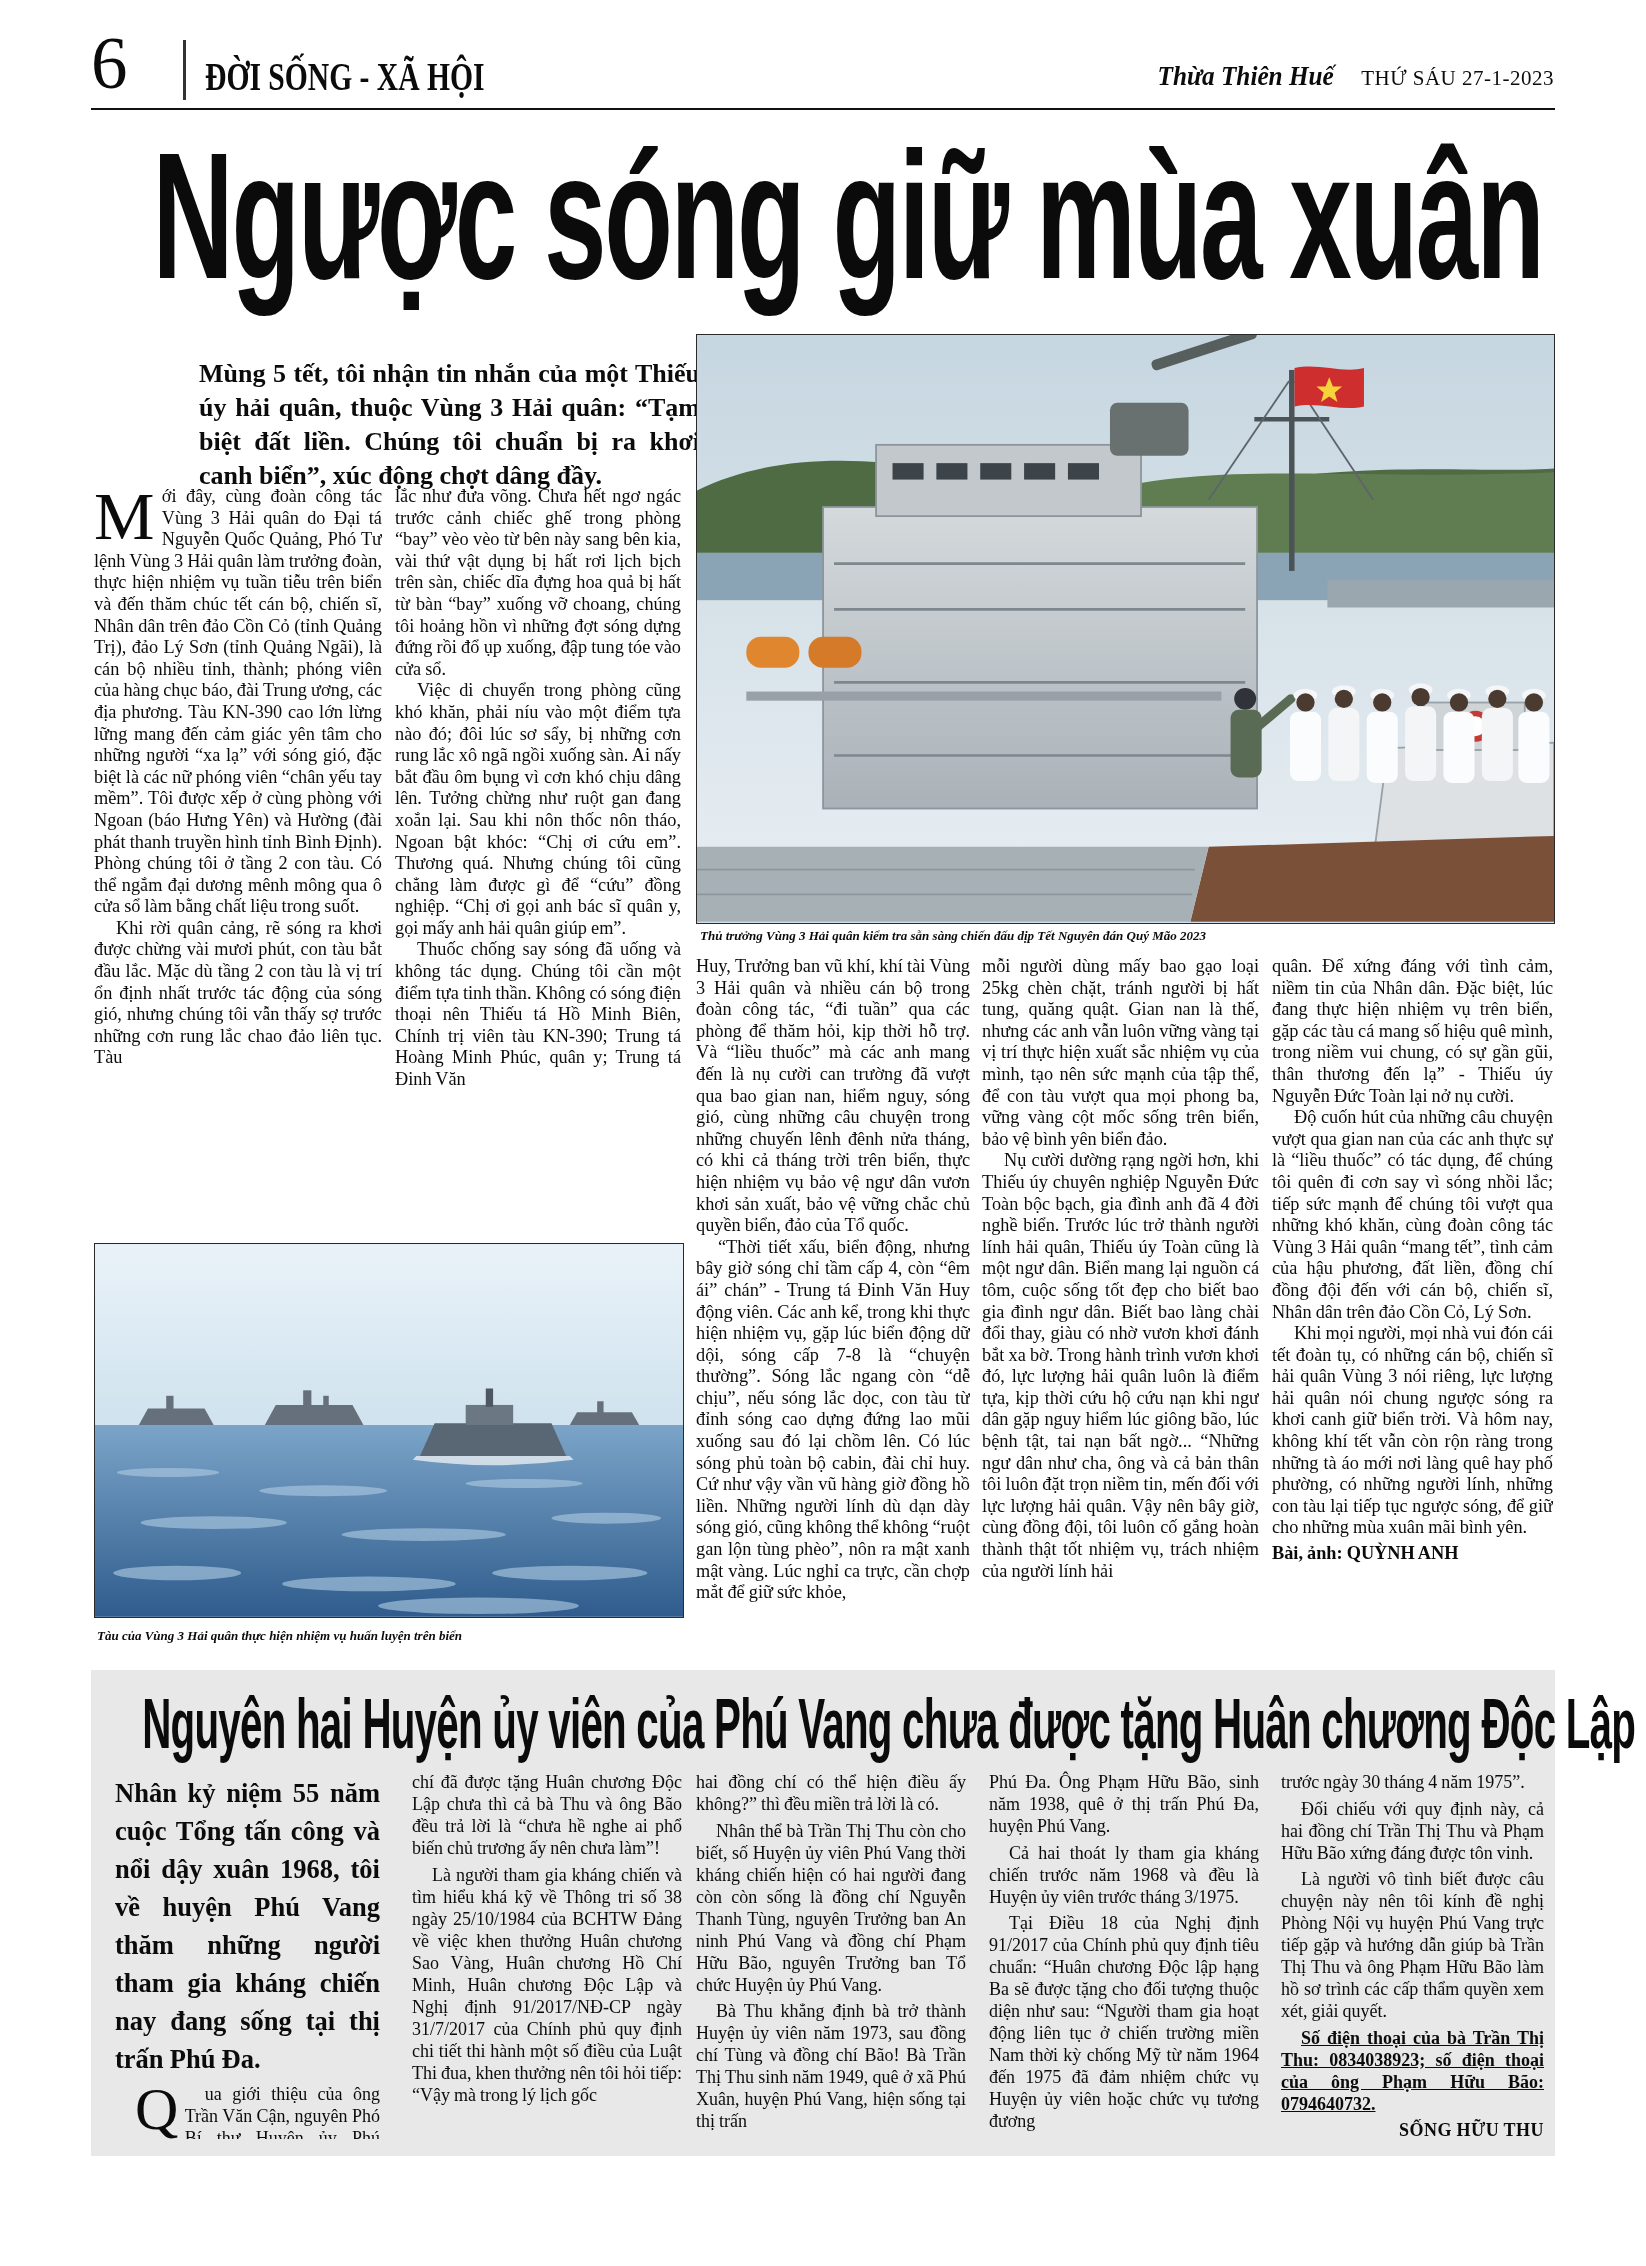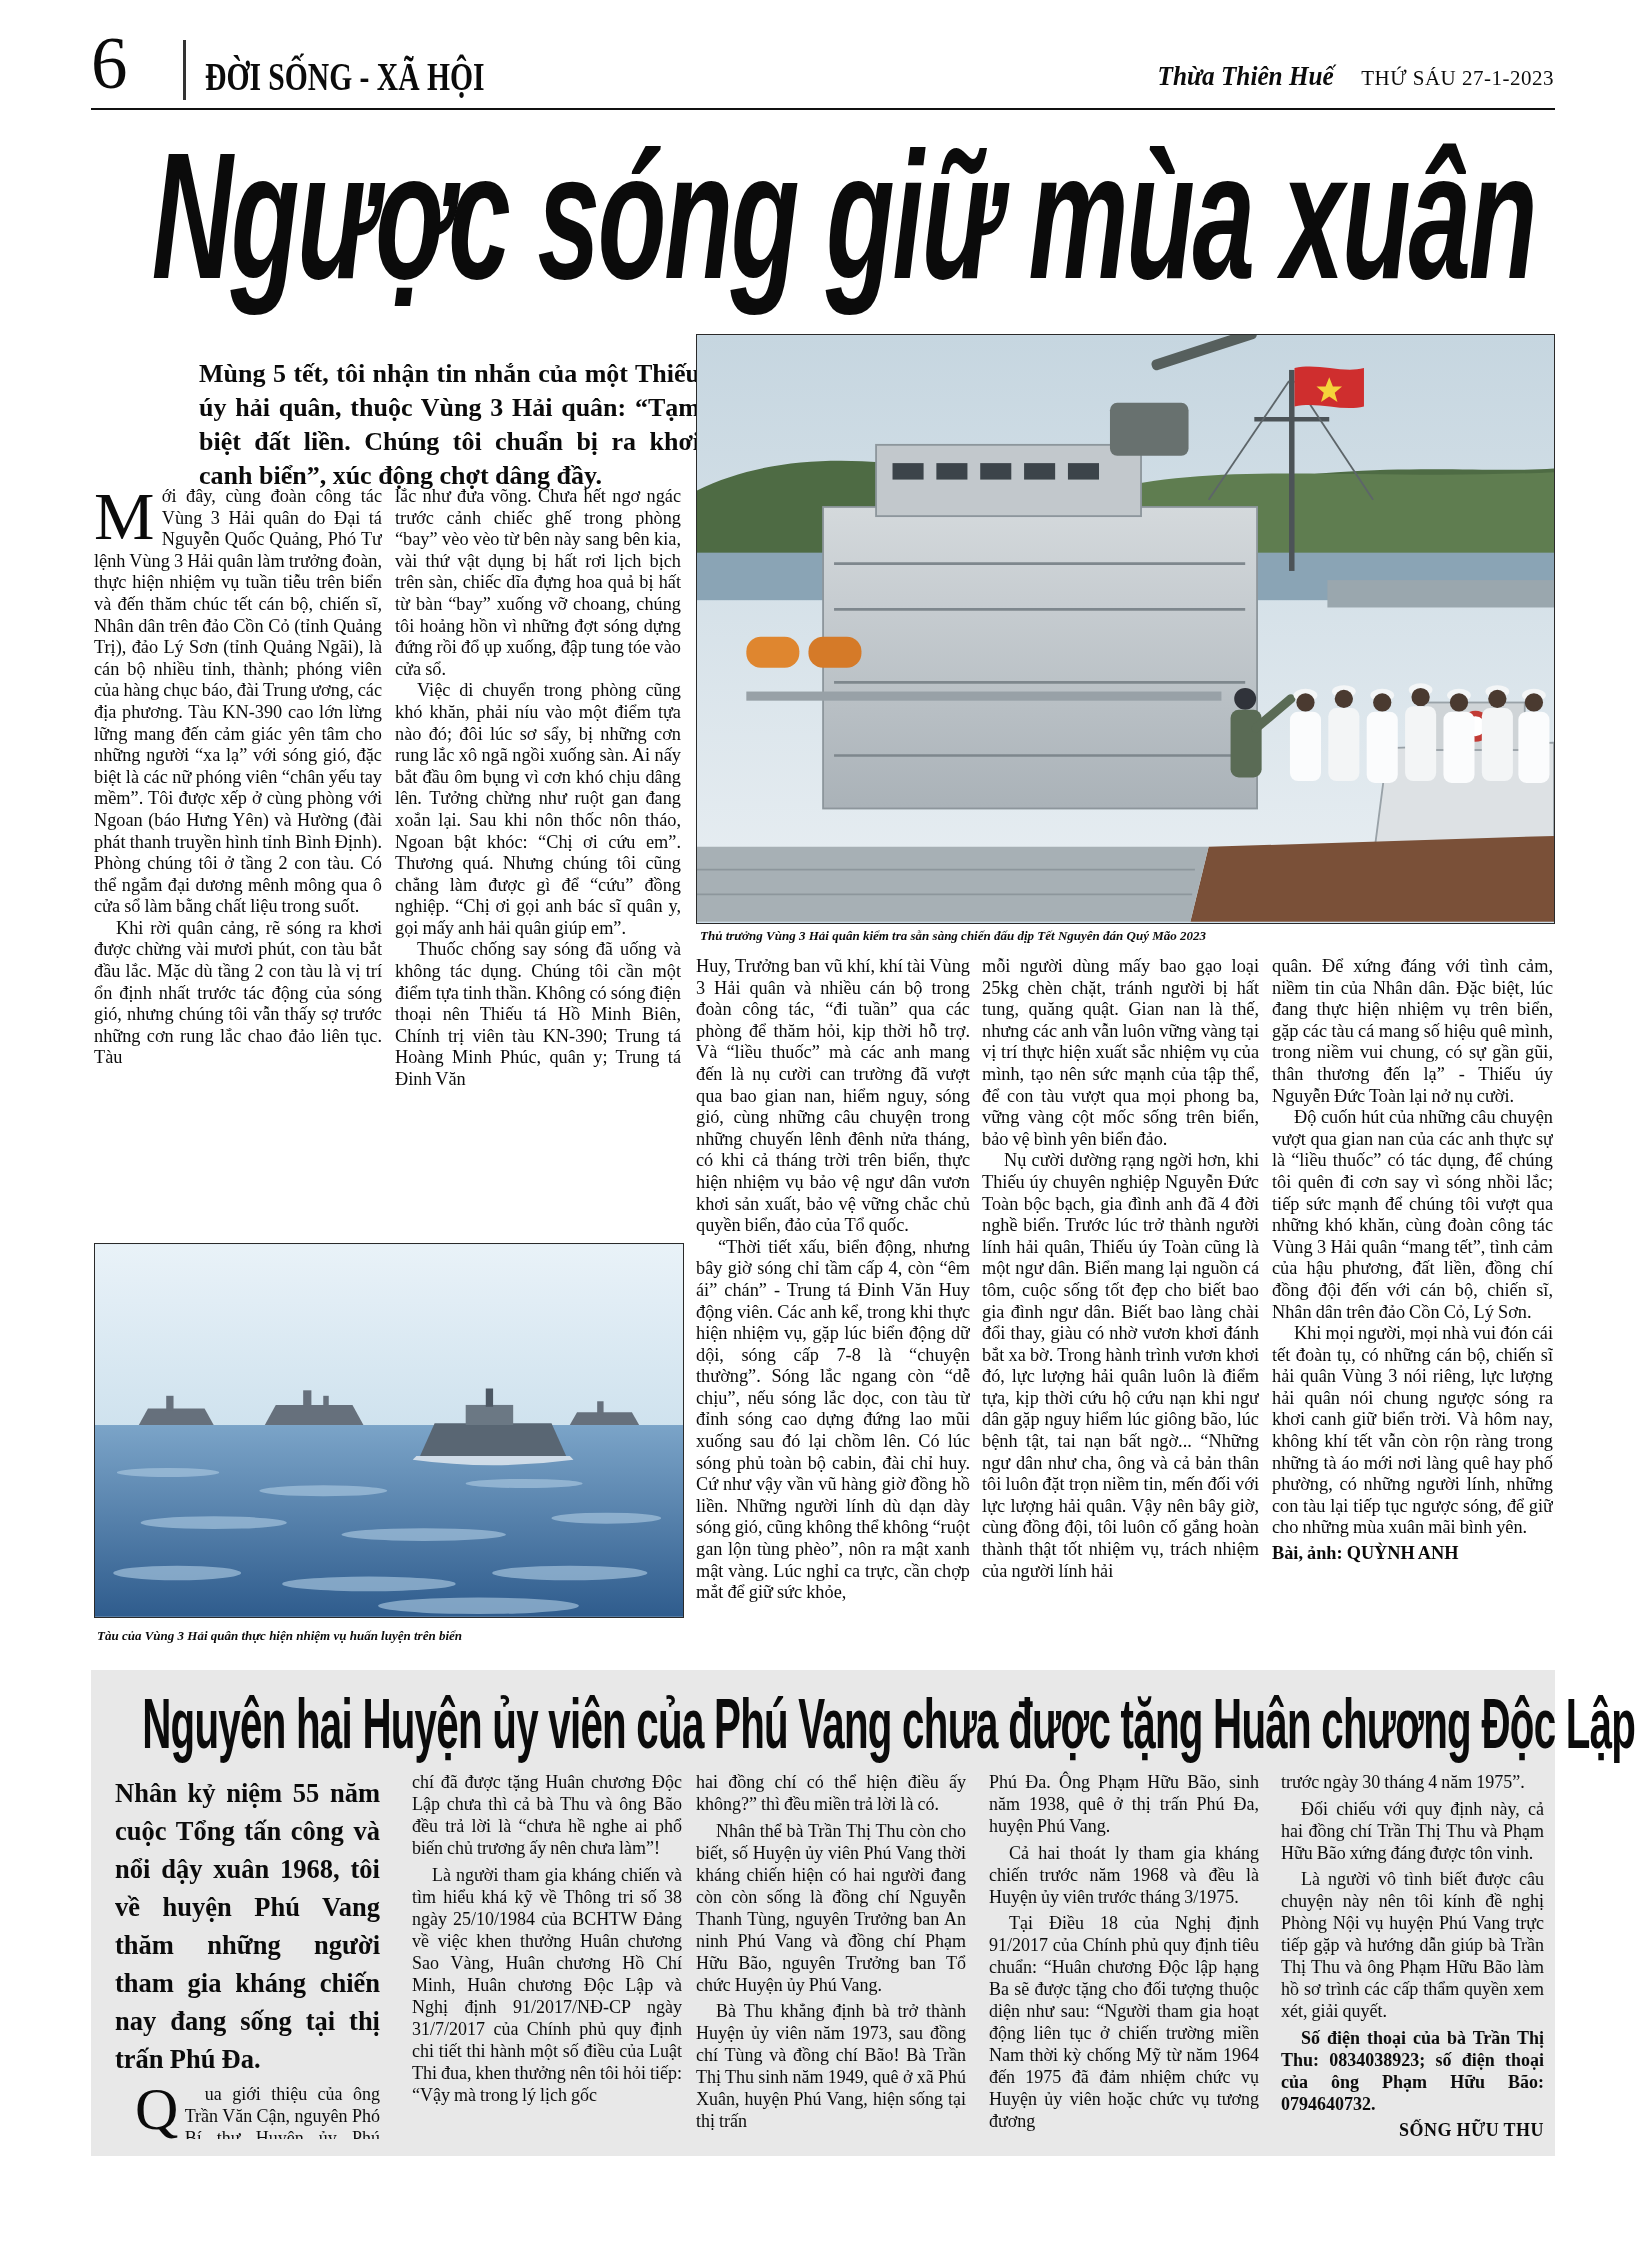--- a/index.html
+++ b/index.html
@@ -8,40 +8,40 @@
   
   .pgnum{position:absolute;left:91px;top:27.4px;font-size:73px;line-height:1;font-weight:400;}
   .hdr-divider{position:absolute;left:183px;top:40px;width:2.7px;height:60px;background:#333;}
   .section-title{position:absolute;left:205px;top:53px;font-size:40px;font-weight:700;
         white-space:nowrap;transform:scaleX(.74);transform-origin:left top;letter-spacing:0;}
   .hdr-right{position:absolute;right:93px;top:60px;display:flex;align-items:baseline;gap:28px;}
   .brand{font-size:28px;font-weight:700;font-style:italic;transform:scaleX(.9);transform-origin:right bottom;}
   .issue-date{font-size:21px;letter-spacing:0.5px;}
   .hdr-rule{position:absolute;left:91px;top:108px;width:1464px;height:1.8px;background:#111;}
   
-  .headline-wrap{position:absolute;left:0;top:121px;width:100%;text-align:center;font-style:italic;}
+  .headline-wrap{position:absolute;left:0;top:121px;width:100%;text-align:center;}
   .headline{display:inline-block;font-family:"Liberation Sans",sans-serif;font-weight:700;
         font-size:137px;line-height:1.05;letter-spacing:-2.7px;white-space:nowrap;
         transform:scale(.82,1.32);transform-origin:center top;}
   
   .lead{position:absolute;left:199px;top:331px;width:501px;font-size:26px;line-height:34px;
         font-weight:700;text-align:justify;}
   
   .flowcol{position:absolute;font-size:18.3px;line-height:21.6px;text-align:justify;
         overflow:hidden;word-spacing:-0.5px;}
   .flowcol p{margin:0;}
   .flowcol p:not(:first-child){text-indent:22px;}
   .col1{left:94px;top:486px;width:288px;height:736px;}
   .col2{left:395px;top:486px;width:286px;height:742px;}
   .col3{left:696px;top:956px;width:274px;height:707px;}
   .col4{left:982px;top:956px;width:277px;height:707px;}
   .col5{left:1272px;top:956px;width:281px;height:707px;}
   .dropcap{float:left;font-size:68px;line-height:53px;padding:3.7px 7.3px 0 0;}
   .byline{text-align:left;font-weight:700;text-indent:0 !important;padding-top:3.7px;}
-  .bold-para{font-weight:700;}
+  .bold-para{font-weight:700;text-decoration:underline;}
   
   .photo{position:absolute;border:0.9px solid #2a2a2a;background:#cfe0ec;}
   .photo svg{display:block;}
   .photo1{left:696px;top:334px;width:857px;height:588px;}
   .photo2{left:94px;top:1243px;width:588px;height:373px;}
   .caption{position:absolute;font-size:13px;font-weight:700;font-style:italic;}
   .cap1{left:700px;top:928px;width:853px;}
   .cap2{left:97px;top:1628px;width:585px;}
   
   .panel{position:absolute;left:91px;top:1670px;width:1464px;height:486px;background:#e8e8e8;}

